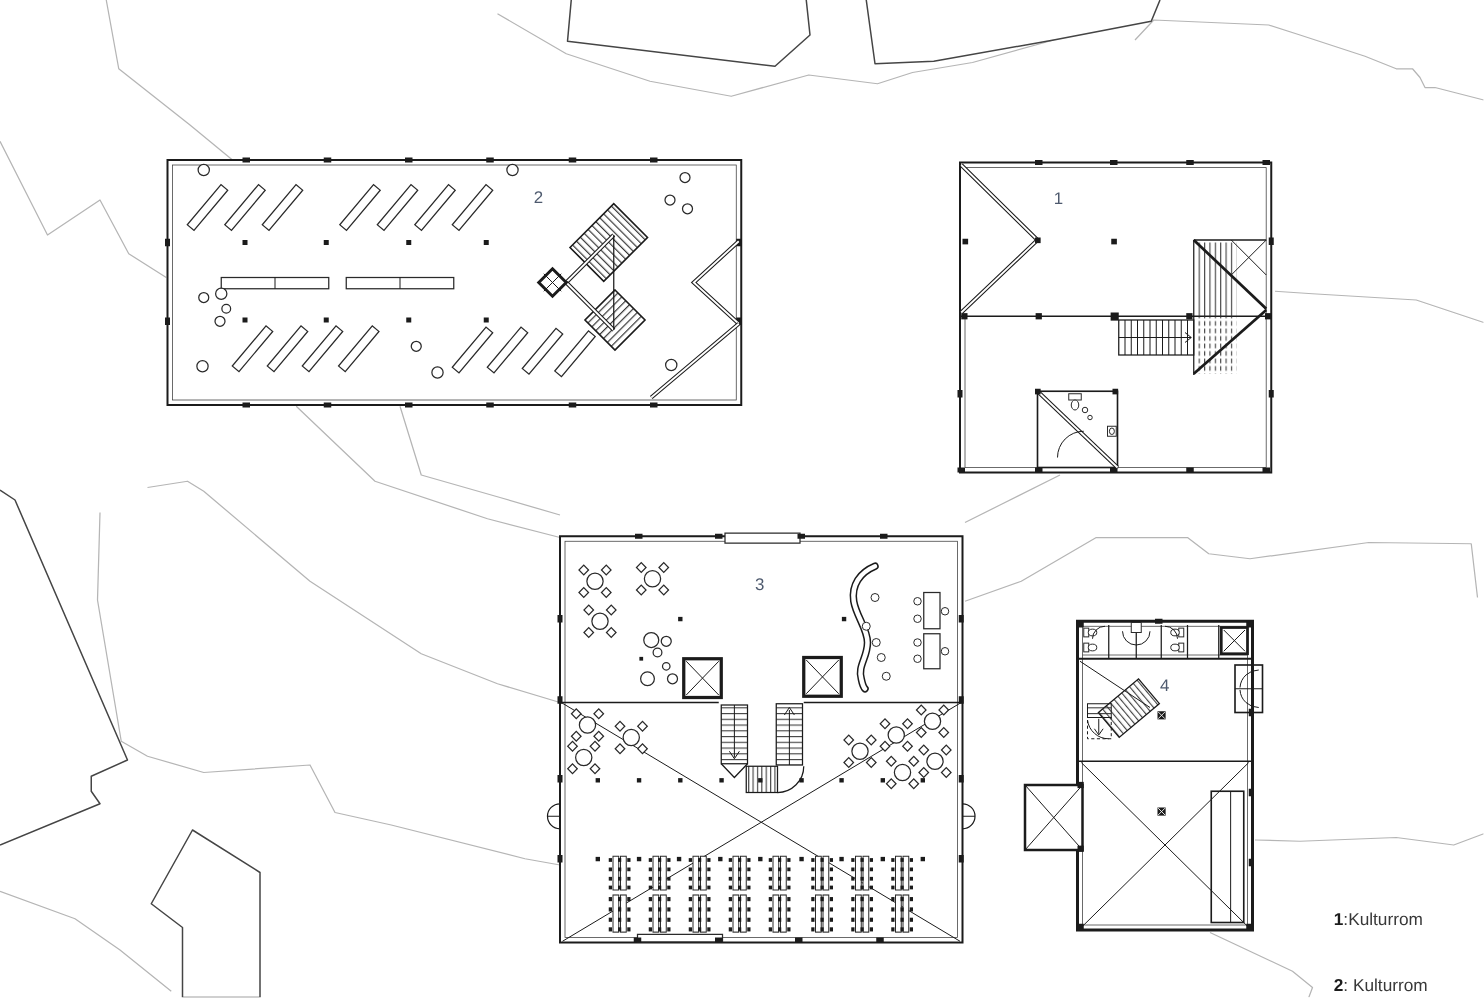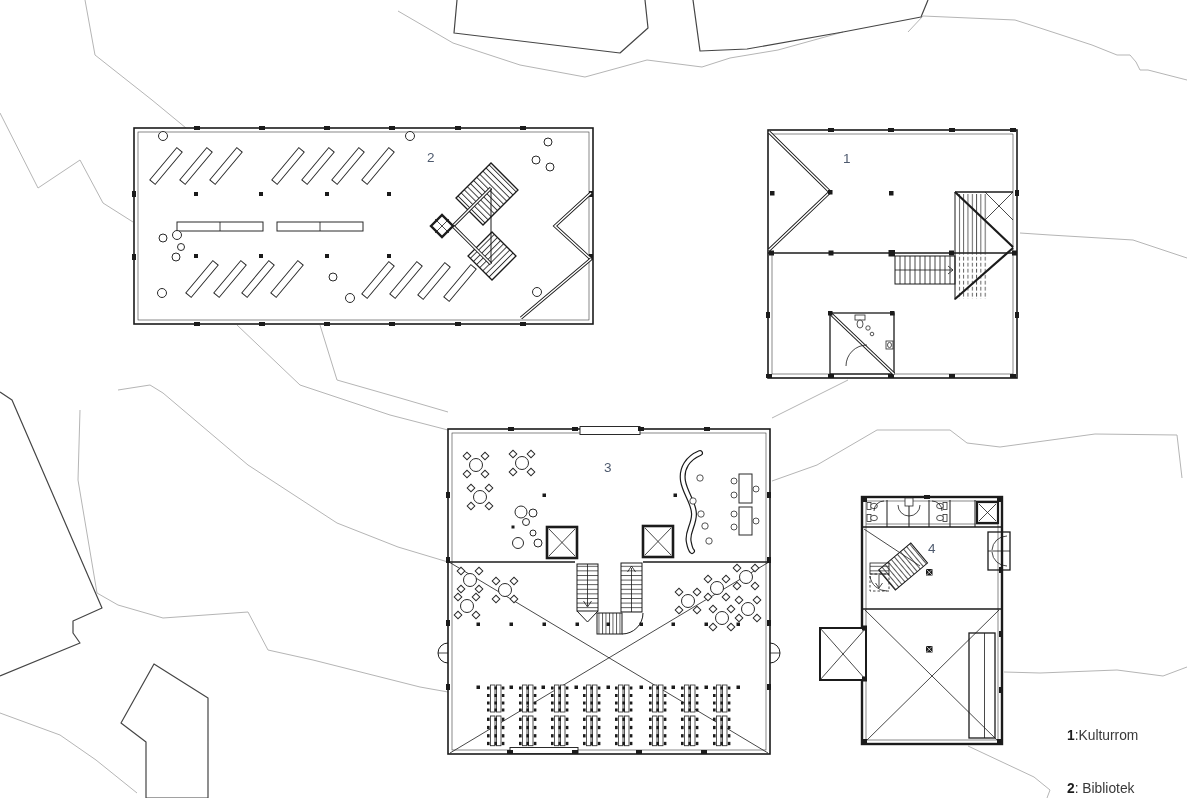--- a/index.html
+++ b/index.html
@@ -559,19 +559,19 @@
   </g>
 
   <text x="843" y="163" class="plan-num">1</text>
   <text x="427" y="162" class="plan-num">2</text>
   <text x="604" y="472" class="plan-num">3</text>
   <text x="928" y="553" class="plan-num">4</text>
 </svg>
 
 <div class="legend">
   <div class="legend-line"><span class="num">1</span><span>:Kulturrom</span></div>
-  <div class="legend-line"><span class="num">2</span><span>: Bibliotek</span></div>
+  <div class="legend-line"><span class="num">2</span><span>: Kulturrom</span></div>
   
   
   
   
 </div>
 </div>
 
 </body></html>

